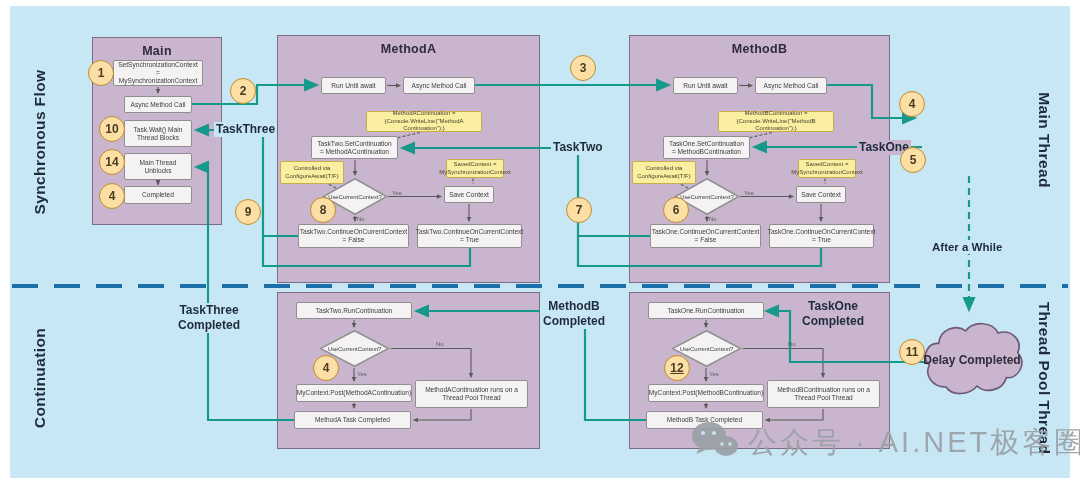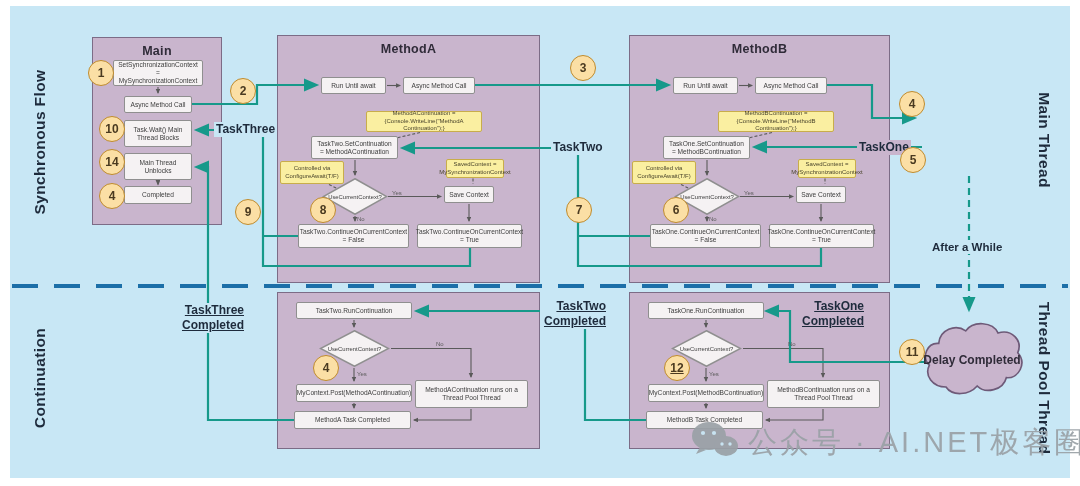--- a/index.html
+++ b/index.html
@@ -18,21 +18,21 @@
   .diamond { position:absolute; }
   .diamond svg { position:absolute; left:0; top:0; width:100%; height:100%; }
   .diamond span { position:absolute; left:0; top:0; width:100%; height:100%; display:flex; align-items:center; justify-content:center;
           font-size:5.9px; color:#3d3d3d; text-align:center; }
   .cloud { position:absolute; }
   .cloud svg { position:absolute; left:0; top:0; width:100%; height:100%; }
   .cloud span { position:absolute; left:0; top:0; width:100%; height:100%; display:flex; align-items:center; justify-content:center;
           font-size:12px; font-weight:bold; color:#2f2b38; text-align:center; line-height:1.25; }
   .tlabel { position:absolute; font-size:12px; font-weight:bold; color:#1e2b3c; background:#c8e7f5; padding:0 2px; line-height:1.25; white-space:nowrap; }
   .tlabel.on-purple { background:#c9b5cd; }
-  .tlabel.center { text-align:right; white-space:normal;text-decoration:underline; }
+  .tlabel.center { text-align:center; white-space:normal; }
   .yn { position:absolute; font-size:6px; color:#5a5a5a; background:transparent; }
   .circle { position:absolute; width:26px; height:26px; border-radius:50%; background:#fbdfa5; border:1.4px solid #bf8b2e;
           display:flex; align-items:center; justify-content:center; font-size:12px; font-weight:bold; color:#4a3a20; }
   .side-label { position:absolute; width:260px; text-align:center; font-size:15.5px; font-weight:bold; color:#1e2b3c; letter-spacing:.4px; }
   .rot-left  { transform:rotate(-90deg); }
   .rot-right { transform:rotate(90deg); }
   .watermark { position:absolute; left:690px; top:420px; display:flex; align-items:center; gap:8px; color:#9aa1a6; opacity:.92; }
   .watermark .wm-text { font-size:29px; letter-spacing:3px; white-space:nowrap; }
 </style>
 </head>
@@ -181,21 +181,21 @@
         <path d="M25,65 C12,65 4,54 9,44 C1,36 7,22 18,23 C19,10 34,4 44,11 C51,1 70,2 75,13 C88,9 99,20 94,32 C103,42 95,57 83,56 C80,68 63,72 55,64 C47,73 31,74 25,65 Z" fill="#c9b5cd" stroke="#6e5a78" stroke-width="1.6"></path>
       </svg>
     <span>Delay Completed</span>
   </div>
 
   <div class="tlabel" style="left:214px; top:122px;">TaskThree</div>
   <div class="tlabel" style="left:551px; top:140px;">TaskTwo</div>
   <div class="tlabel on-purple" style="left:813px; top:140px;margin-left:44px;">TaskOne</div>
   <div class="tlabel" style="left:930px; top:240px; font-size:11.5px;">After a While</div>
   <div class="tlabel center" style="left:172px; top:303px; width:74px;">TaskThree Completed</div>
-  <div class="tlabel center" style="left:540px; top:299px; width:68px;">TaskTwo Completed</div>
+  <div class="tlabel center" style="left:540px; top:299px; width:68px;">MethodB Completed</div>
   <div class="tlabel on-purple center" style="left:800px; top:299px; width:66px;">TaskOne Completed</div>
 
   <span class="yn" style="left:392px; top:190px;">Yes</span>
   <span class="yn" style="left:357px; top:216px;">No</span>
   <span class="yn" style="left:357px; top:371px;">Yes</span>
   <span class="yn" style="left:436px; top:341px;">No</span>
   <span class="yn" style="left:744px; top:190px;">Yes</span>
   <span class="yn" style="left:709px; top:216px;">No</span>
   <span class="yn" style="left:709px; top:371px;">Yes</span>
   <span class="yn" style="left:788px; top:341px;">No</span>

